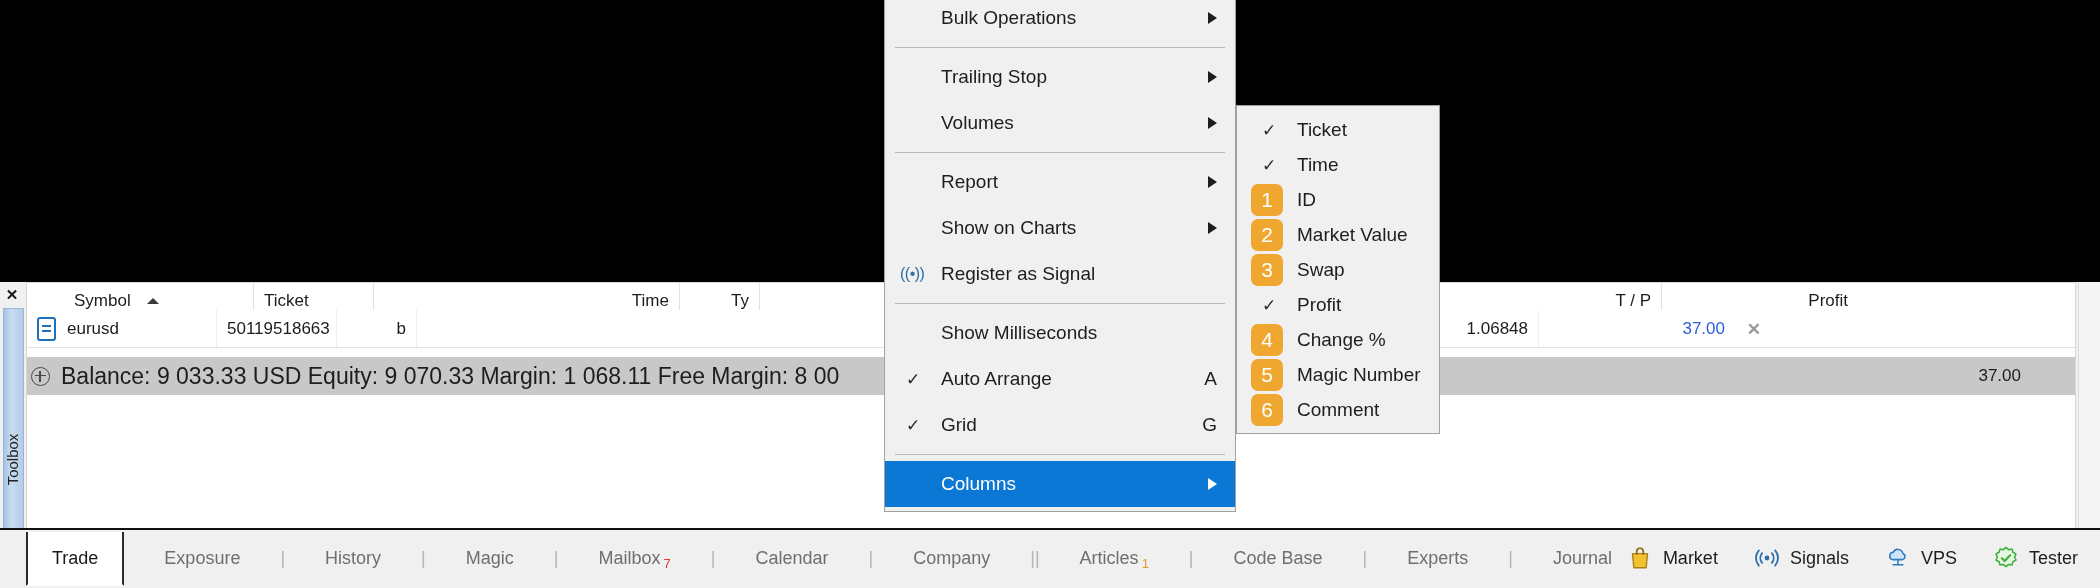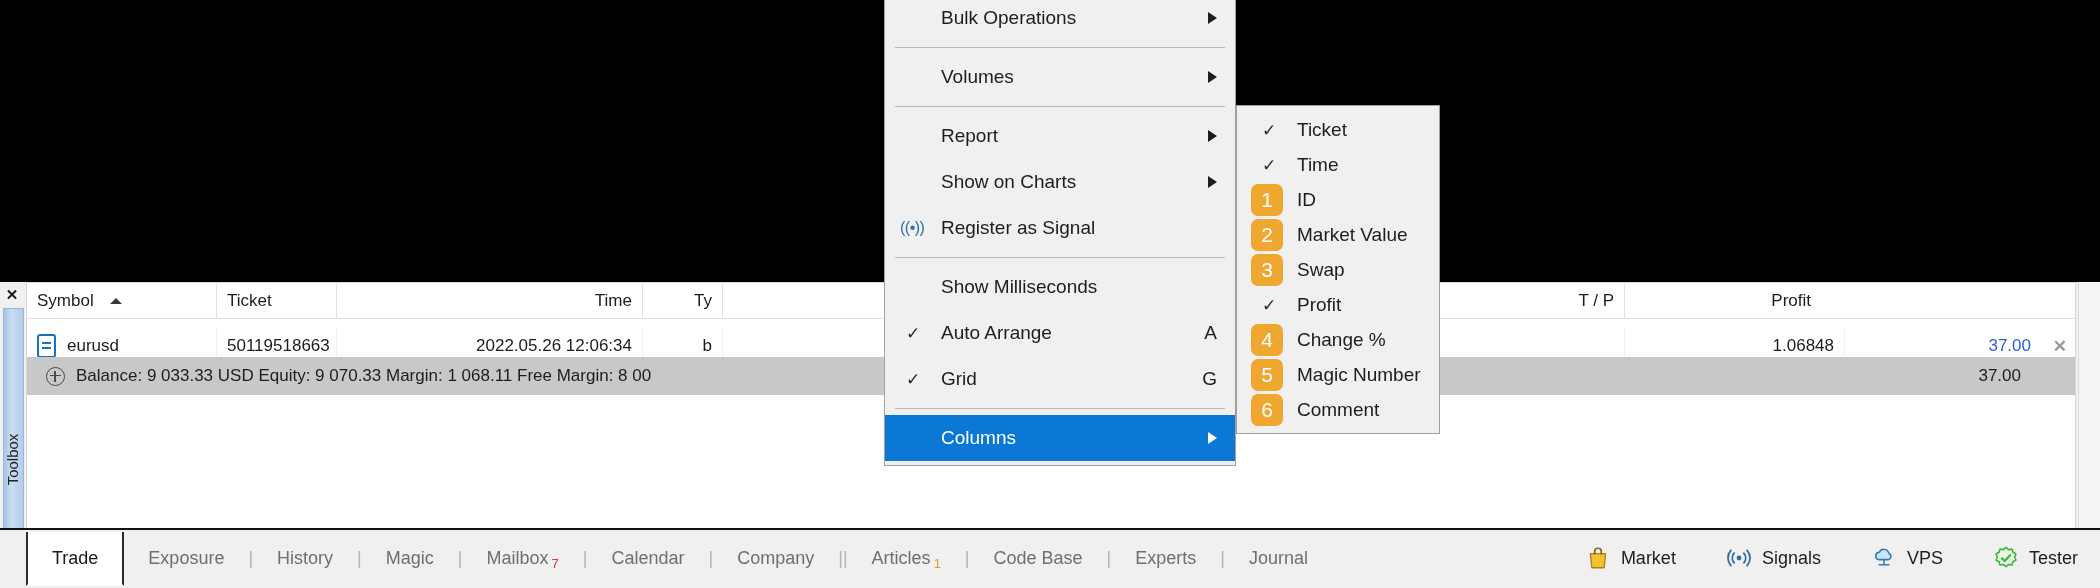--- a/index.html
+++ b/index.html
@@ -68,23 +68,24 @@
   .trow {
     position: absolute;
     left: 0; width: 2048px;
     display: flex;
     box-sizing: border-box;
   }
   #header-row {
     top: 0; height: 36px;
     background: #ffffff;
     border-bottom: 1px solid #e2e2e2;
+    padding-left: 37px;
   }
   #data-row {
-    top: 44px; height: 38px;
+    top: 27px; height: 38px;
     background: #ffffff;
     border-bottom: 1px solid #e2e2e2;
   }
   #summary-row {
     top: 74px; height: 38px;
     background: #c8c8c8;
   }
   .cell {
     position: relative;
     box-sizing: border-box;
@@ -135,22 +136,22 @@
     position: absolute;
     right: 8px; top: 50%;
     transform: translateY(-50%);
     color: #9a9a9a;
     font-size: 17px;
     font-weight: bold;
     line-height: 1;
   }
   #summary-row .sum-text {
     display: flex; align-items: center;
-    font-size: 17px; color: #1d1d1d;
-    padding-left: 19px;
+    font-size: 23px; color: #1d1d1d;
+    padding-left: 4px;
     white-space: nowrap;
   }
   .plus-circle {
     width: 17px; height: 17px;
     border: 1.6px solid #4a4a4a;
     border-radius: 50%;
     position: relative;
     margin-right: 11px;
     flex: none;
   }
@@ -187,21 +188,21 @@
     background: #f0f0f0;
     border-top: 2px solid #111111;
   }
   #tabs-left {
     position: absolute;
     left: 26px; top: 0;
     display: flex; align-items: stretch; height: 56px;
   }
   .tab {
     display: flex; align-items: center;
-    padding: 0 24px;
+    padding: 0 40px;
     font-size: 18px;
     color: #6f6f6f;
     position: relative;
   }
   .tab.active {
     background: #ffffff;
     color: #1a1a1a;
     border: 2px solid #2b2b2b;
     border-bottom: 2px solid #ffffff;
     border-top: none;
@@ -221,21 +222,21 @@
     top: 5px;
   }
   .badge-red { color: #e03a2f; }
   .badge-orange { color: #e8961e; }
 
   #tabs-right {
     position: absolute;
     right: 22px; top: 0;
     height: 56px;
     display: flex; align-items: center;
-    gap: 50px;
+    gap: 36px;
   }
   .rtab {
     display: flex; align-items: center;
     gap: 10px;
     font-size: 18px;
     color: #1d1d1d;
   }
   .ricon { width: 26px; height: 26px; flex: none; display:block; }
 
   
@@ -372,21 +373,20 @@
 
       <div class="trow" id="data-row">
         <div class="cell al-left" style="width:190px">
           <span class="sym-icon">
               <i></i>
               <i></i>
             </span>
           <span>eurusd</span>
         </div>
         <div class="cell al-left" style="width:120px">50119518663</div>
-        <div class="cell al-right" style="width:306px">2022.05.26 12:06:34</div>
         <div class="cell al-right" style="width:80px">b</div>
         <div class="cell al-right" style="width:632px"></div>
         <div class="cell al-right" style="width:270px"></div>
         <div class="cell al-right" style="width:220px">1.06848</div>
         <div class="cell al-right" style="width:230px; border-right:none; padding-right:44px">
           <span class="profit-val">37.00</span>
           <span class="row-close">✕</span>
         </div>
       </div>
 
@@ -406,20 +406,24 @@
 
   <div id="ctxmenu">
 
     <div class="mi">
       <span>Bulk Operations</span>
       <span class="mi-arrow"></span>
     </div>
 
     <div class="mi-sep"></div>
 
+    <div class="mi">
+      <span>Trailing Stop</span>
+      <span class="mi-arrow"></span>
+    </div>
 
     <div class="mi">
       <span>Volumes</span>
       <span class="mi-arrow"></span>
     </div>
 
     <div class="mi-sep"></div>
 
     <div class="mi">
       <span>Report</span>

